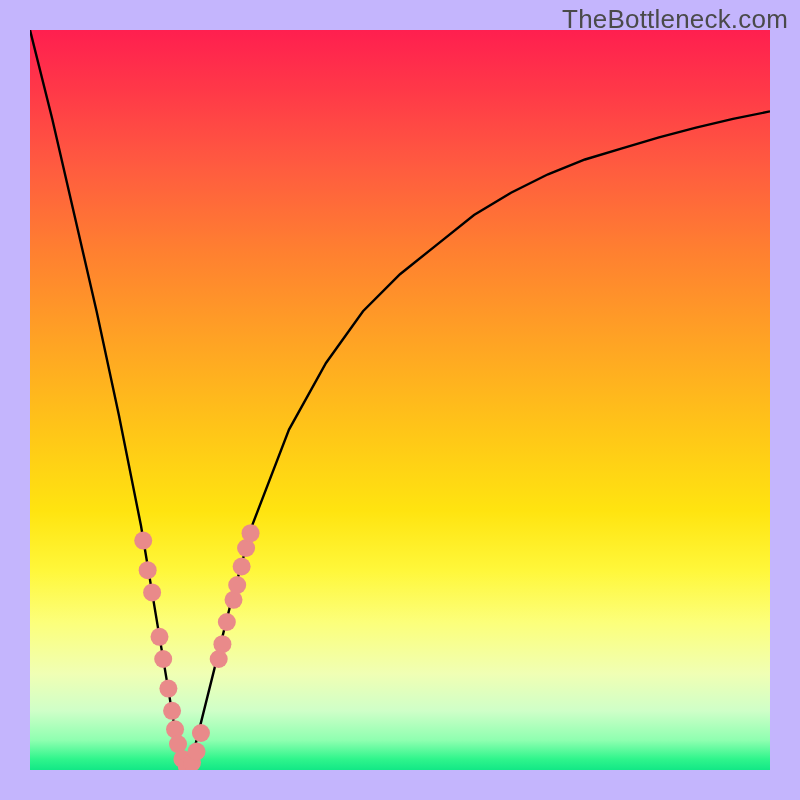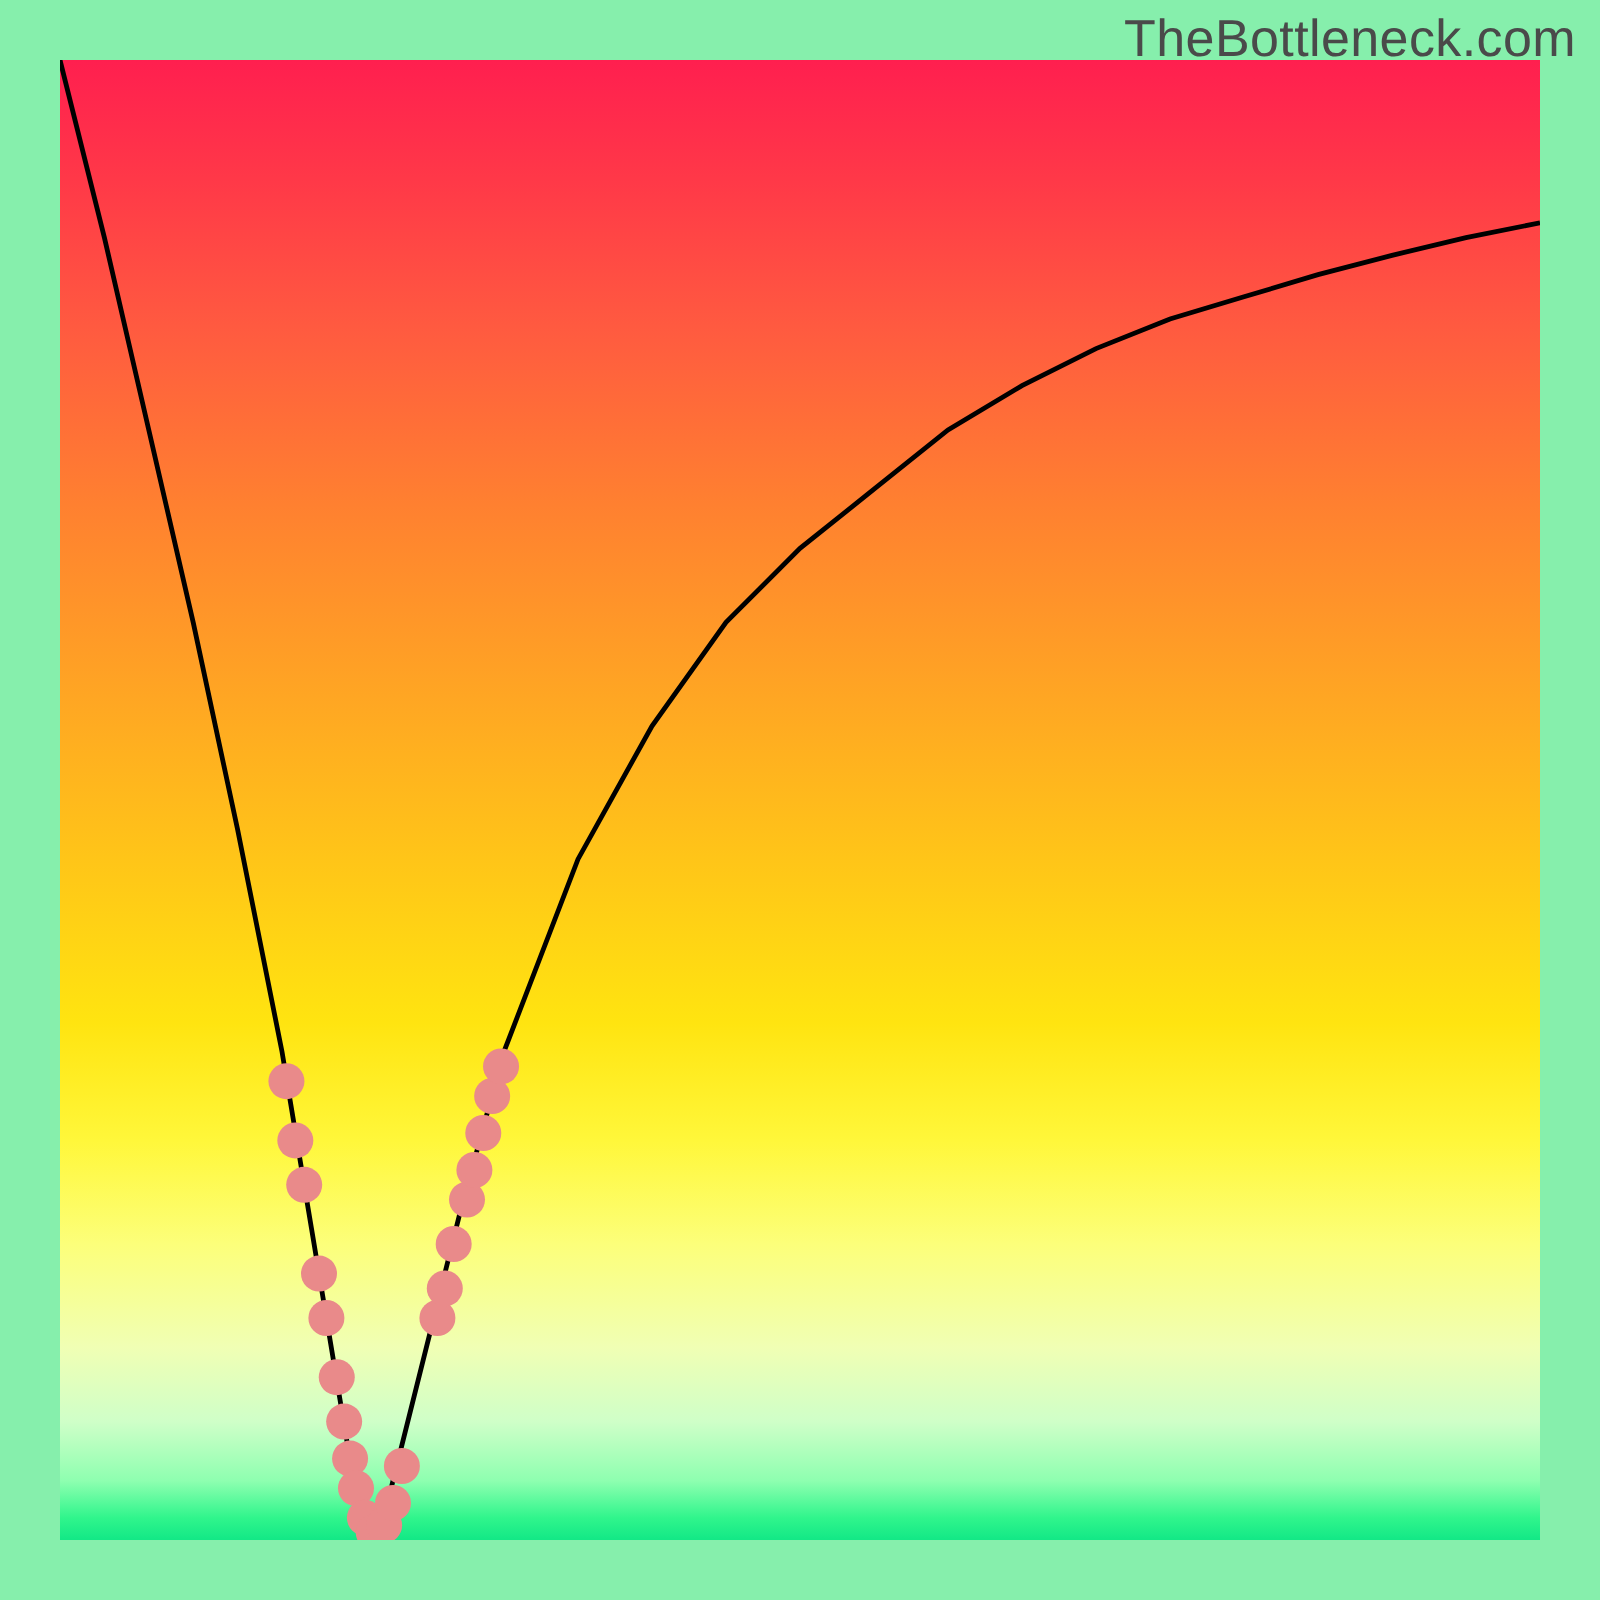--- a/index.html
+++ b/index.html
@@ -9,21 +9,21 @@
     height: 800px;
     overflow: hidden;
     background: #000;
     font-family: Arial, Helvetica, sans-serif;
   }
   .frame {
     position: absolute;
     top: 0; left: 0;
     width: 800px;
     height: 800px;
-    background: #86efac;
+    background: #c4b5fd;
   }
   .plot-area {
     position: absolute;
     top: 30px;
     left: 30px;
     width: 740px;
     height: 740px;
   }
   .gradient-bg {
     position: absolute;

